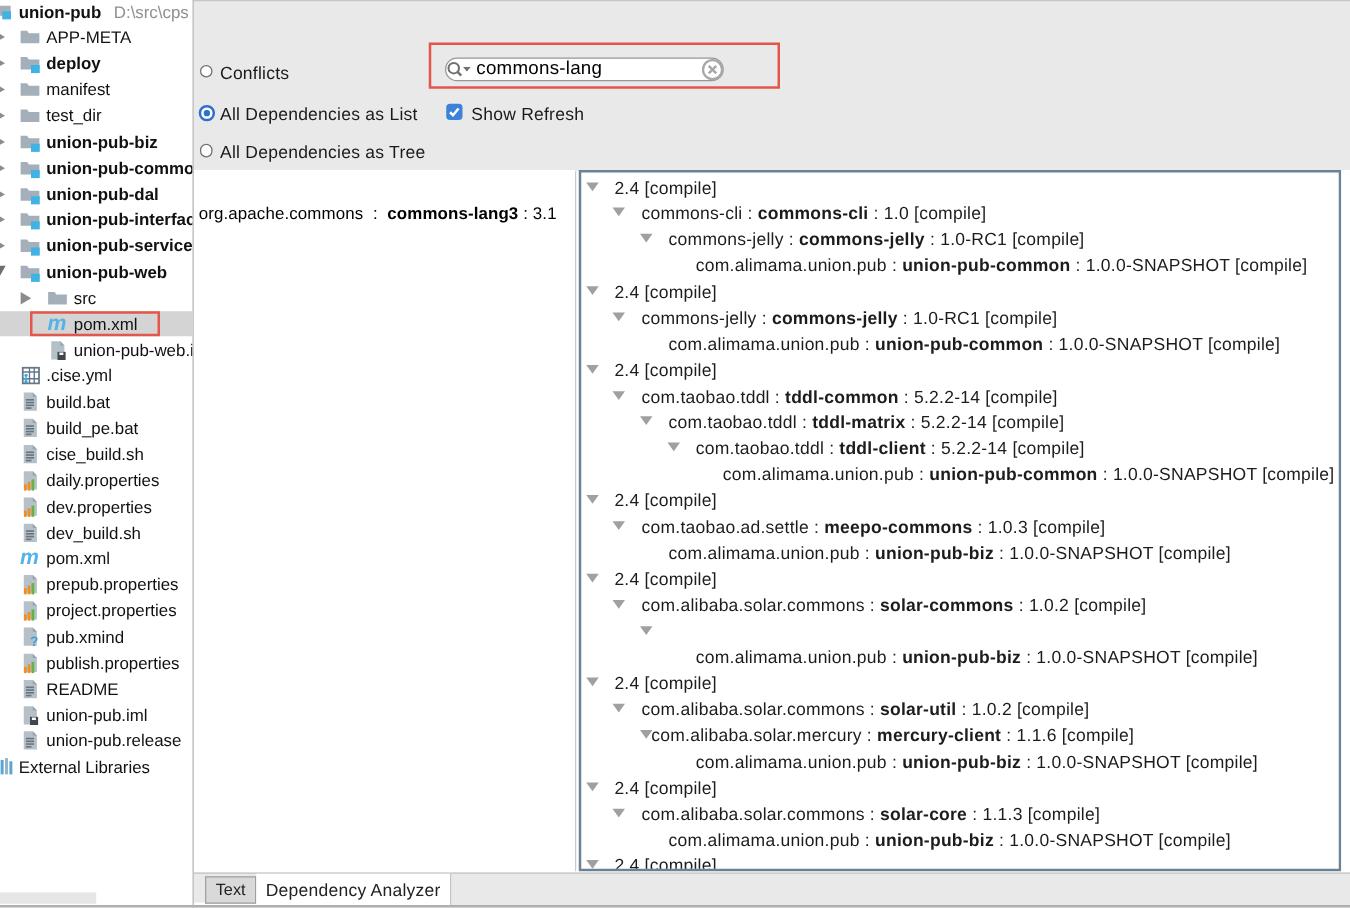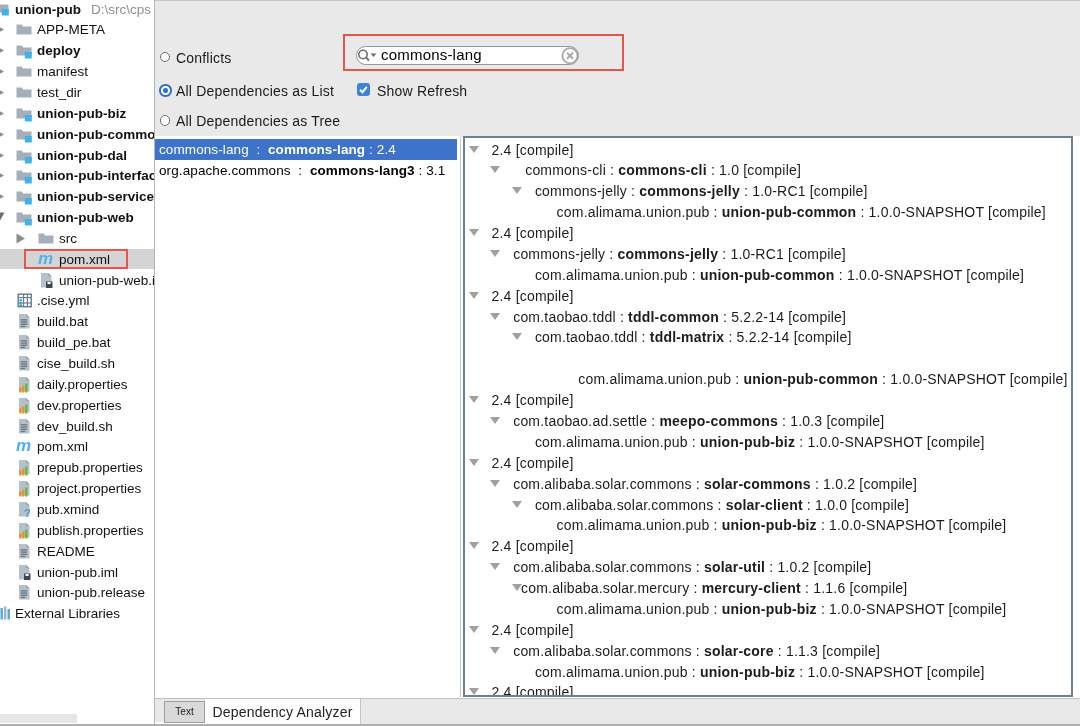--- a/index.html
+++ b/index.html
@@ -34,21 +34,21 @@
 #lrow2{position:absolute;left:0;top:24px;width:302px;height:21px;color:#000000;line-height:21px;}
 #lrow1 span,#lrow2 span{margin-left:4px;font-size:13.5px;letter-spacing:0.1px;}
 #ltrack{position:absolute;left:460px;top:137px;width:1px;height:560px;background:#c9c9c9;}
 
 #rpanel{position:absolute;left:463px;top:136px;width:610px;height:561px;border:2px solid #6b8195;background:#fff;overflow:hidden;box-sizing:border-box;}
 .rrow{position:absolute;height:21px;line-height:20px;white-space:nowrap;font-size:14px;color:#1c1c1c;letter-spacing:0.2px;}
 .rtri{position:absolute;width:0;height:0;border-left:5px solid transparent;border-right:5px solid transparent;border-top:7px solid #a0a0a0;}
 
 #tabbar{position:absolute;left:155px;top:698px;width:925px;height:28px;background:#e9e9e9;border-top:1px solid #c2c2c2;box-sizing:border-box;}
 #tabtext{position:absolute;left:9px;top:2px;width:39px;height:20px;background:#d9d9d9;border:1px solid #9f9f9f;
-  text-align:center;line-height:20px;font-size:10px;color:#222;}
+  text-align:center;line-height:20px;font-size:13px;color:#222;}
 #tabda{position:absolute;left:50px;top:0;width:155px;height:26px;background:#fff;border-right:1px solid #c4c4c4;text-align:center;line-height:27px;font-size:14px;color:#222;letter-spacing:0.2px;}
 #botline{position:absolute;left:0;top:724px;width:1080px;height:2px;background:#b0b0b0;z-index:5;}
 #hthumb{position:absolute;left:0;top:714px;width:77px;height:9px;background:#e6e6e6;}
 #rsliver{position:absolute;left:1073px;top:136px;width:7px;height:562px;background:#fff;}
 </style></head><body>
 
 <div id="ltree">
 <div class="trow" style="top:-1.5px">
       <svg class="ticon" width="17" height="17" viewBox="0 0 17 17" style="left:-7px">
         <path d="M0.5 1.5 h5.2 l1.4 2 H15.5 v8 H0.5 z" fill="#a4afb9"></path>
@@ -357,32 +357,31 @@
       <circle cx="9" cy="8.7" r="7.6" fill="#fff" stroke="#a8a8a8" stroke-width="1.8"></circle>
       <line x1="6" y1="5.7" x2="12" y2="11.7" stroke="#a8a8a8" stroke-width="2"></line>
       <line x1="12" y1="5.7" x2="6" y2="11.7" stroke="#a8a8a8" stroke-width="2"></line>
     </svg>
 <div id="cbox"><svg width="13" height="13" viewBox="0 0 13 13">
         <polyline points="3,6.8 5.4,9.2 9.8,3.8" fill="none" stroke="#fff" stroke-width="2"></polyline>
       </svg></div>
 <div class="tlabel" style="left:222px;top:82px;">Show Refresh</div>
 </div>
 <div id="llist">
-<div id="lrow1"><span>commons-lang&nbsp; : &nbsp;<b>commons-lang</b> : 2.4</span></div>
 <div id="lrow2"><span>org.apache.commons&nbsp; : &nbsp;<b>commons-lang3</b> : 3.1</span></div>
 </div>
 <div id="ltrack"></div>
 <div id="rpanel">
 <div class="rrow" style="left:0;top:1.5px;width:600px;">
       <span class="rtri" style="left:3.5px;top:6px;"></span>
       <span style="position:absolute;left:26.5px;">2.4 [compile]</span>
     </div>
 <div class="rrow" style="left:0;top:22.4px;width:600px;">
       <span class="rtri" style="left:25.2px;top:6px;"></span>
-      <span style="position:absolute;left:48.2px;margin-left:12px;">commons-cli : <b>commons-cli</b> : 1.0 [compile]</span>
+      <span style="position:absolute;left:48.2px;">commons-cli : <b>commons-cli</b> : 1.0 [compile]</span>
     </div>
 <div class="rrow" style="left:0;top:43.3px;width:600px;">
       <span class="rtri" style="left:46.9px;top:6px;"></span>
       <span style="position:absolute;left:69.9px;">commons-jelly : <b>commons-jelly</b> : 1.0-RC1 [compile]</span>
     </div>
 <div class="rrow" style="left:0;top:64.1px;width:600px;">
       <span style="position:absolute;left:91.6px;">com.alimama.union.pub : <b>union-pub-common</b> : 1.0.0-SNAPSHOT [compile]</span>
     </div>
 <div class="rrow" style="left:0;top:85.0px;width:600px;">
       <span class="rtri" style="left:3.5px;top:6px;"></span>
@@ -400,20 +399,24 @@
       <span style="position:absolute;left:26.5px;">2.4 [compile]</span>
     </div>
 <div class="rrow" style="left:0;top:168.5px;width:600px;">
       <span class="rtri" style="left:25.2px;top:6px;"></span>
       <span style="position:absolute;left:48.2px;">com.taobao.tddl : <b>tddl-common</b> : 5.2.2-14 [compile]</span>
     </div>
 <div class="rrow" style="left:0;top:189.4px;width:600px;">
       <span class="rtri" style="left:46.9px;top:6px;"></span>
       <span style="position:absolute;left:69.9px;">com.taobao.tddl : <b>tddl-matrix</b> : 5.2.2-14 [compile]</span>
     </div>
+<div class="rrow" style="left:0;top:210.3px;width:600px;">
+      <span class="rtri" style="left:68.6px;top:6px;"></span>
+      <span style="position:absolute;left:91.6px;">com.taobao.tddl : <b>tddl-client</b> : 5.2.2-14 [compile]</span>
+    </div>
 <div class="rrow" style="left:0;top:231.2px;width:600px;">
       <span style="position:absolute;left:113.3px;">com.alimama.union.pub : <b>union-pub-common</b> : 1.0.0-SNAPSHOT [compile]</span>
     </div>
 <div class="rrow" style="left:0;top:252.1px;width:600px;">
       <span class="rtri" style="left:3.5px;top:6px;"></span>
       <span style="position:absolute;left:26.5px;">2.4 [compile]</span>
     </div>
 <div class="rrow" style="left:0;top:272.9px;width:600px;">
       <span class="rtri" style="left:25.2px;top:6px;"></span>
       <span style="position:absolute;left:48.2px;">com.taobao.ad.settle : <b>meepo-commons</b> : 1.0.3 [compile]</span>
@@ -424,21 +427,20 @@
 <div class="rrow" style="left:0;top:314.7px;width:600px;">
       <span class="rtri" style="left:3.5px;top:6px;"></span>
       <span style="position:absolute;left:26.5px;">2.4 [compile]</span>
     </div>
 <div class="rrow" style="left:0;top:335.6px;width:600px;">
       <span class="rtri" style="left:25.2px;top:6px;"></span>
       <span style="position:absolute;left:48.2px;">com.alibaba.solar.commons : <b>solar-commons</b> : 1.0.2 [compile]</span>
     </div>
 <div class="rrow" style="left:0;top:356.5px;width:600px;">
       <span class="rtri" style="left:46.9px;top:6px;"></span>
-      <span style="position:absolute;left:69.9px;">com.alibaba.solar.commons : <b>solar-client</b> : 1.0.0 [compile]</span>
     </div>
 <div class="rrow" style="left:0;top:377.3px;width:600px;">
       <span style="position:absolute;left:91.6px;">com.alimama.union.pub : <b>union-pub-biz</b> : 1.0.0-SNAPSHOT [compile]</span>
     </div>
 <div class="rrow" style="left:0;top:398.2px;width:600px;">
       <span class="rtri" style="left:3.5px;top:6px;"></span>
       <span style="position:absolute;left:26.5px;">2.4 [compile]</span>
     </div>
 <div class="rrow" style="left:0;top:419.1px;width:600px;">
       <span class="rtri" style="left:25.2px;top:6px;"></span>

